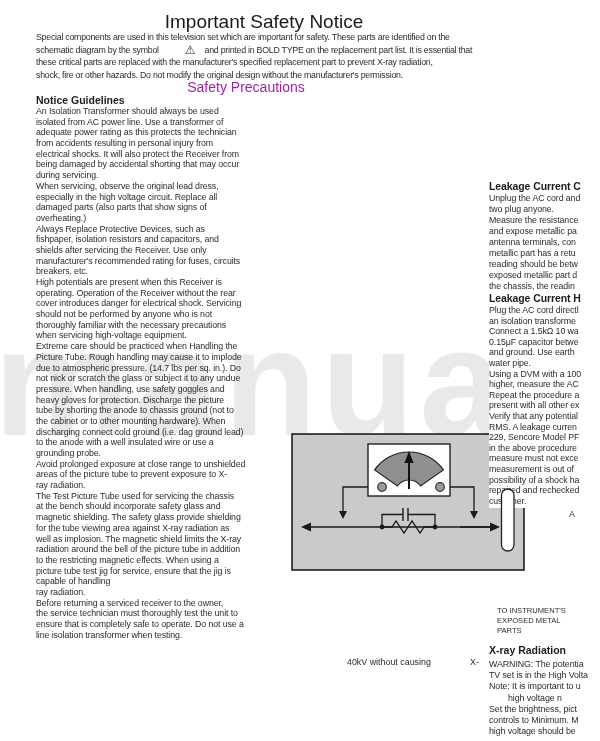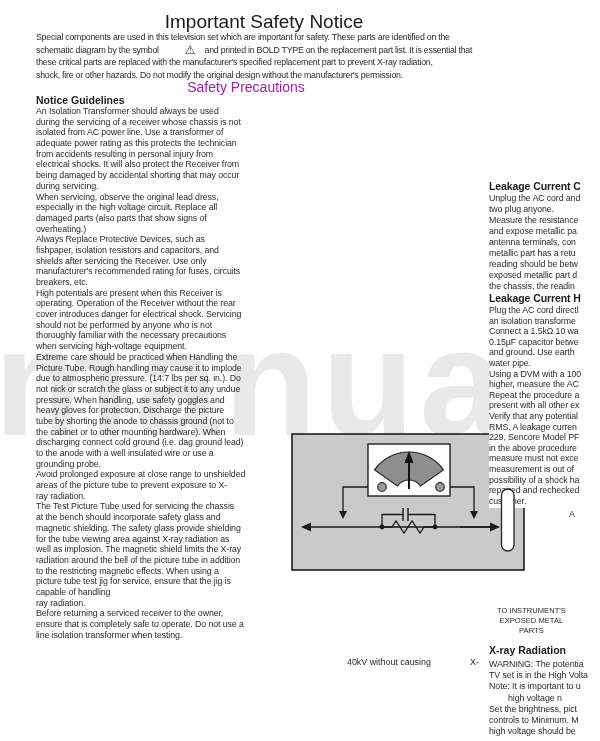--- a/index.html
+++ b/index.html
@@ -25,21 +25,21 @@
   .right-col{top:180px;left:489px;width:113px;height:328px;background:#ffffff;z-index:3;font-size:8.8px;letter-spacing:-0.1px;}
   .rc-h{position:absolute;left:0;font-size:10.5px;font-weight:bold;color:#1c1c1c;white-space:nowrap;}
   .rc-h1{top:0;}
   .rc-h2{top:112px;}
   .rc-s1{position:absolute;left:0;top:13px;}
   .rc-s1 .tl{height:11px;line-height:11px;}
   .rc-s2{position:absolute;left:0;top:125px;}
   .rc-s2 .tl{height:10.6px;line-height:10.6px;}
   .a-label{top:509px;left:569px;font-size:8.8px;z-index:4;}
   .instr-label{top:606px;left:497px;font-size:7.6px;letter-spacing:0;z-index:2;}
-  .instr-label .tl{height:10.2px;line-height:10.2px;text-align:center;}
+  .instr-label .tl{height:10.2px;line-height:10.2px;}
   .xray-heading{top:644px;left:489px;font-size:10.5px;font-weight:bold;color:#1c1c1c;white-space:nowrap;z-index:2;}
   .xray-body{top:659px;left:489px;font-size:8.9px;letter-spacing:-0.1px;z-index:2;}
   .xray-body .tl{height:11.2px;line-height:11.2px;}
   
   .kv-label{top:657px;left:347px;font-size:8.9px;z-index:2;white-space:nowrap;}
   .x-label{top:657px;left:470px;font-size:8.9px;z-index:2;}
   
   .watermark{
     top:302px;left:-6px;width:612px;height:165px;overflow:hidden;
     font-size:152px;font-weight:bold;letter-spacing:5px;line-height:160px;
@@ -61,21 +61,20 @@
   <div class="tl"><span>schematic diagram by the symbol</span><span class="tri">⚠</span><span>and printed in BOLD TYPE on the replacement part list. It is essential that</span></div>
   <div class="tl">these critical parts are replaced with the manufacturer's specified replacement part to prevent X-ray radiation,</div>
   <div class="tl">shock, fire or other hazards. Do not modify the original design without the manufacturer's permission.</div>
 </div>
 
 <div class="abs sub-title">Safety Precautions</div>
 
 <div class="abs gg-heading">Notice Guidelines</div>
 <div class="abs left-col">
     <div class="tl">An Isolation Transformer should always be used</div>
-    <div class="tl">during the servicing of a receiver whose chassis is not</div>
     <div class="tl">isolated from AC power line. Use a transformer of</div>
     <div class="tl">adequate power rating as this protects the technician</div>
     <div class="tl">from accidents resulting in personal injury from</div>
     <div class="tl">electrical shocks. It will also protect the Receiver from</div>
     <div class="tl">being damaged by accidental shorting that may occur</div>
     <div class="tl">during servicing.</div>
     <div class="tl">When servicing, observe the original lead dress,</div>
     <div class="tl">especially in the high voltage circuit. Replace all</div>
     <div class="tl">damaged parts (also parts that show signs of</div>
     <div class="tl">overheating.)</div>
@@ -108,20 +107,21 @@
     <div class="tl">at the bench should incorporate safety glass and</div>
     <div class="tl">magnetic shielding. The safety glass provide shielding</div>
     <div class="tl">for the tube viewing area against X-ray radiation as</div>
     <div class="tl">well as implosion. The magnetic shield limits the X-ray</div>
     <div class="tl">radiation around the bell of the picture tube in addition</div>
     <div class="tl">to the restricting magnetic effects. When using a</div>
     <div class="tl">picture tube test jig for service, ensure that the jig is</div>
     <div class="tl">capable of handling</div>
     <div class="tl">ray radiation.</div>
     <div class="tl">Before returning a serviced receiver to the owner,</div>
+    <div class="tl">the service technician must thoroughly test the unit to</div>
     <div class="tl">ensure that is completely safe to operate. Do not use a</div>
     <div class="tl">line isolation transformer when testing.</div>
   </div>
 
 <svg class="diagram-svg" width="260" height="160" viewBox="280 425 260 160">
   <rect x="292" y="434" width="232" height="136" fill="#cacaca" stroke="#111111" stroke-width="1.5"></rect>
 
   <rect x="368" y="444" width="82" height="52" fill="#ffffff" stroke="#222222" stroke-width="1.4"></rect>
   <path d="M 374.6 469.9 A 42 42 0 0 1 443.4 469.9 L 420.5 486 A 14 14 0 0 0 397.5 486 Z" fill="#8f8f8f" stroke="#222222" stroke-width="1.2"></path>
   <line x1="409" y1="489" x2="409" y2="461" stroke="#111111" stroke-width="2"></line>

